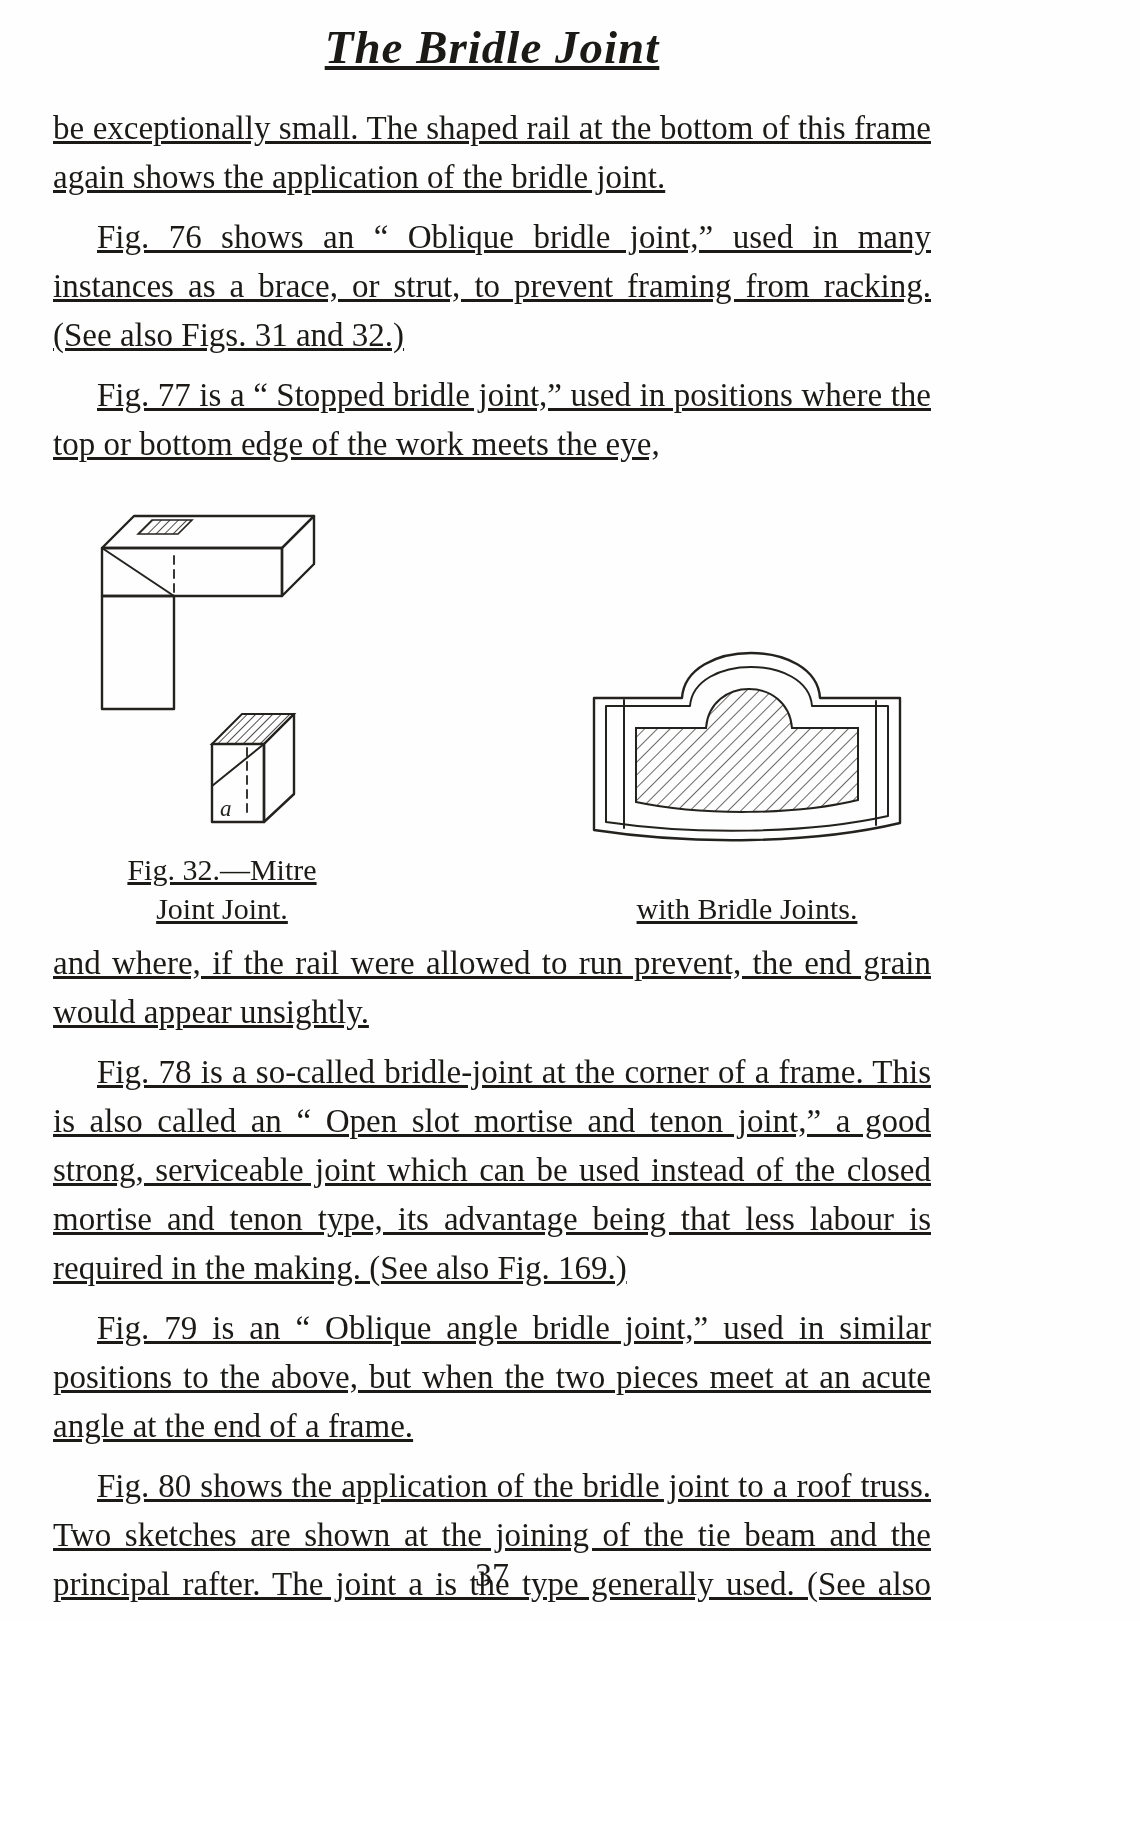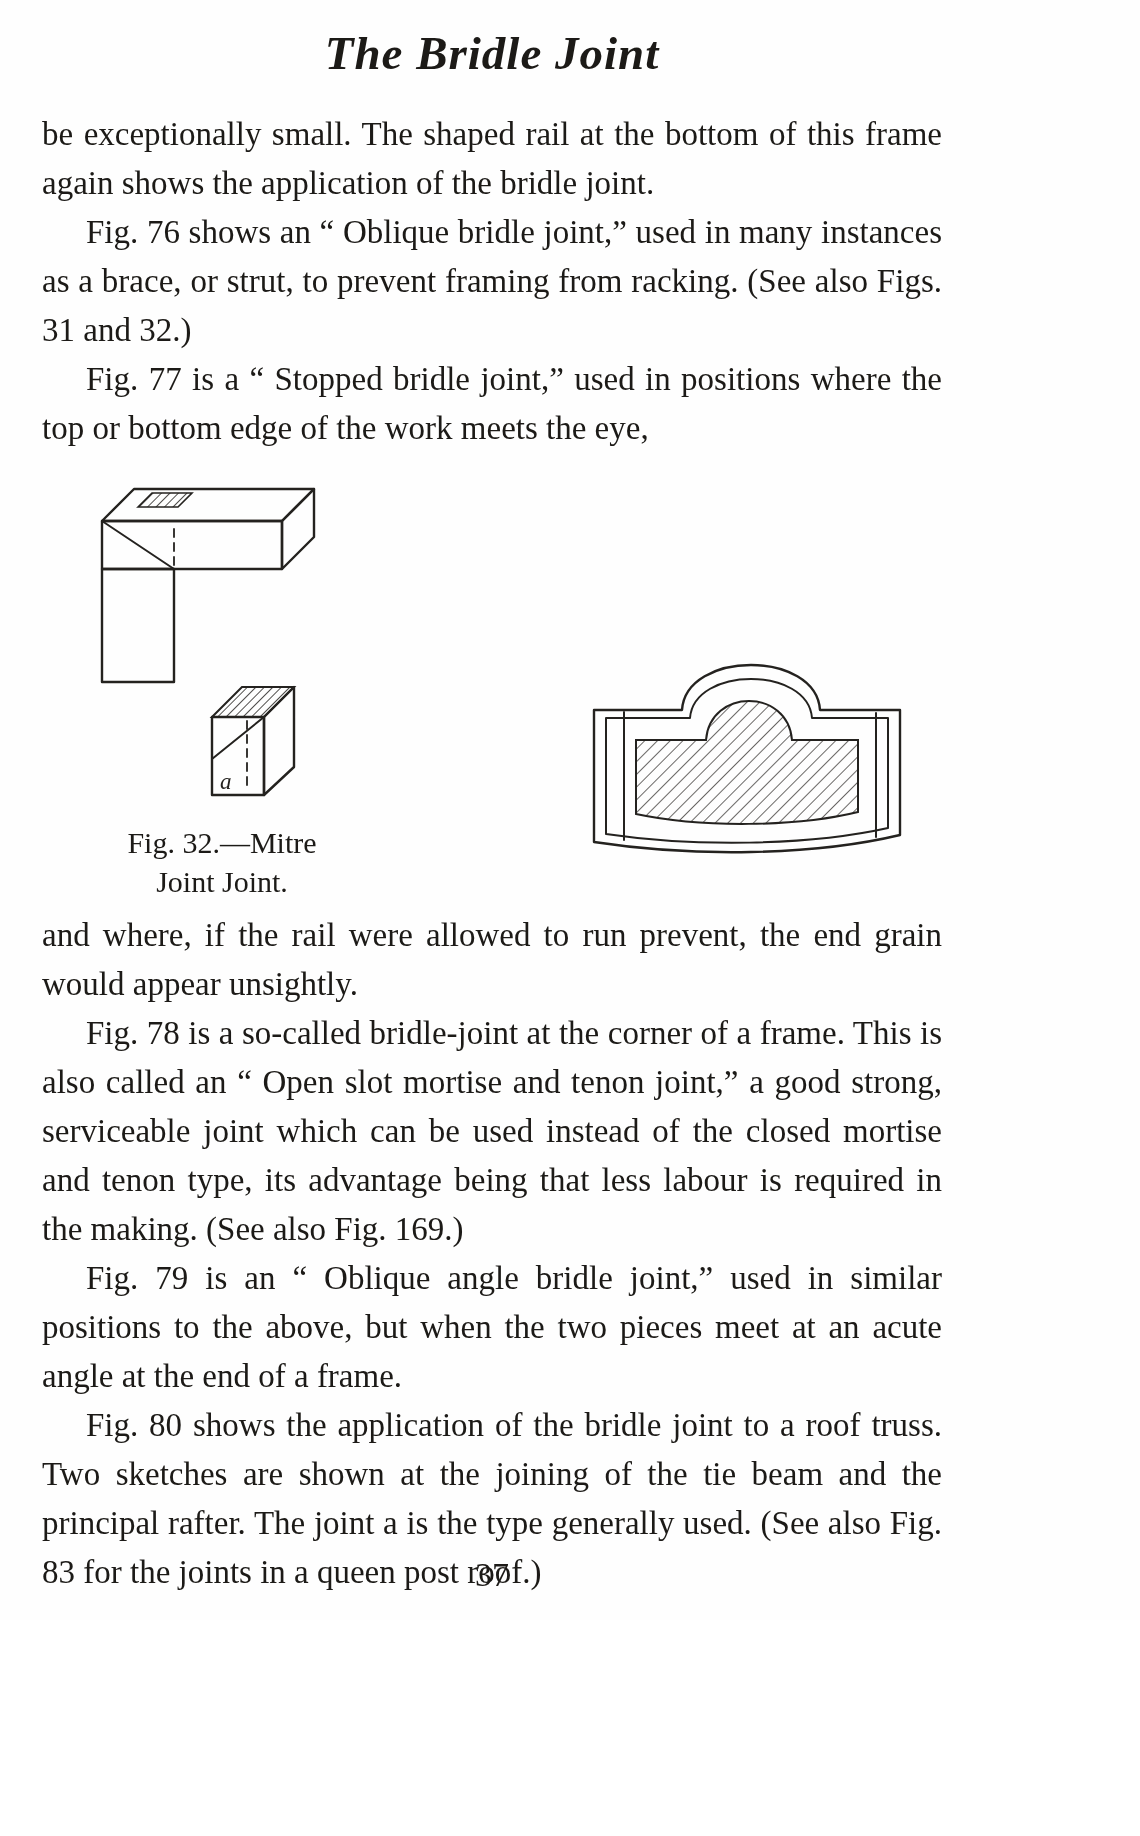--- a/index.html
+++ b/index.html
@@ -2,39 +2,40 @@
 <html><head>
 <meta charset="utf-8">
 <style>
   * { box-sizing: border-box; }
   html, body { margin: 0; padding: 0; background: #ffffff; }
   .page {
     width: 1140px;
     height: 1620px;
     background: #fefefe;
     position: relative;
-    padding: 18px 198px 0 42px;
+    padding: 12px 198px 0 42px;
     font-family: "Liberation Serif", "DejaVu Serif", serif;
     color: #1c1a17;
     overflow: hidden;
+    text-decoration: underline;
   }
   .title {
     font-size: 47px;
     font-style: italic;
     font-weight: bold;
     text-align: center;
     margin: 8px 0 30px 0;
     letter-spacing: 1px;
   }
   .body-text {
     font-size: 33px;
     line-height: 49px;
     text-align: justify;
   }
-  .body-text p { margin: 0; }
+  .body-text p { margin: 11px; }
   p.indent { text-indent: 44px; }
   .figures-row {
     display: flex;
     justify-content: space-between;
     align-items: flex-end;
     padding: 24px 30px 0 50px;
     margin-bottom: 10px;
   }
   figure.figure { margin: 0; display: flex; flex-direction: column; align-items: center; }
   .caption {
@@ -112,20 +113,21 @@
         <path d="M54,90 H124 C128,38 206,38 210,90 H276 V162 C215,177 120,178 54,164 Z" fill="url(#hatch75)" stroke="#24221f" stroke-width="2"></path>
 
         <path class="stroke" d="M12,60 H100 C104,0 234,0 238,60 H318 V185 C230,206 110,207 12,192 Z"></path>
 
         <path class="stroke thin" d="M24,68 H108 C112,16 226,16 230,68 H306 V178 C225,196 112,197 24,184 Z"></path>
 
         <path class="stroke thin" d="M42,62 V190"></path>
         <path class="stroke thin" d="M294,63 V187"></path>
       </svg>
       <figcaption class="caption">
+        <span class="cap-line">with Bridle Joints.</span>
       </figcaption>
     </figure>
 
   </div>
 
   <div class="body-text">
     <p>and where, if the rail were allowed to run prevent, the end grain would appear unsightly.</p>
     <p class="indent">Fig. 78 is a so-called bridle-joint at the corner of a frame. This is also called an “ Open slot mortise and tenon joint,” a good strong, serviceable joint which can be used instead of the closed mortise and tenon type, its advantage being that less labour is required in the making. (See also Fig. 169.)</p>
     <p class="indent">Fig. 79 is an “ Oblique angle bridle joint,” used in similar positions to the above, but when the two pieces meet at an acute angle at the end of a frame.</p>
     <p class="indent">Fig. 80 shows the application of the bridle joint to a roof truss. Two sketches are shown at the joining of the tie beam and the principal rafter. The joint a is the type generally used. (See also Fig. 83 for the joints in a queen post roof.)</p>

